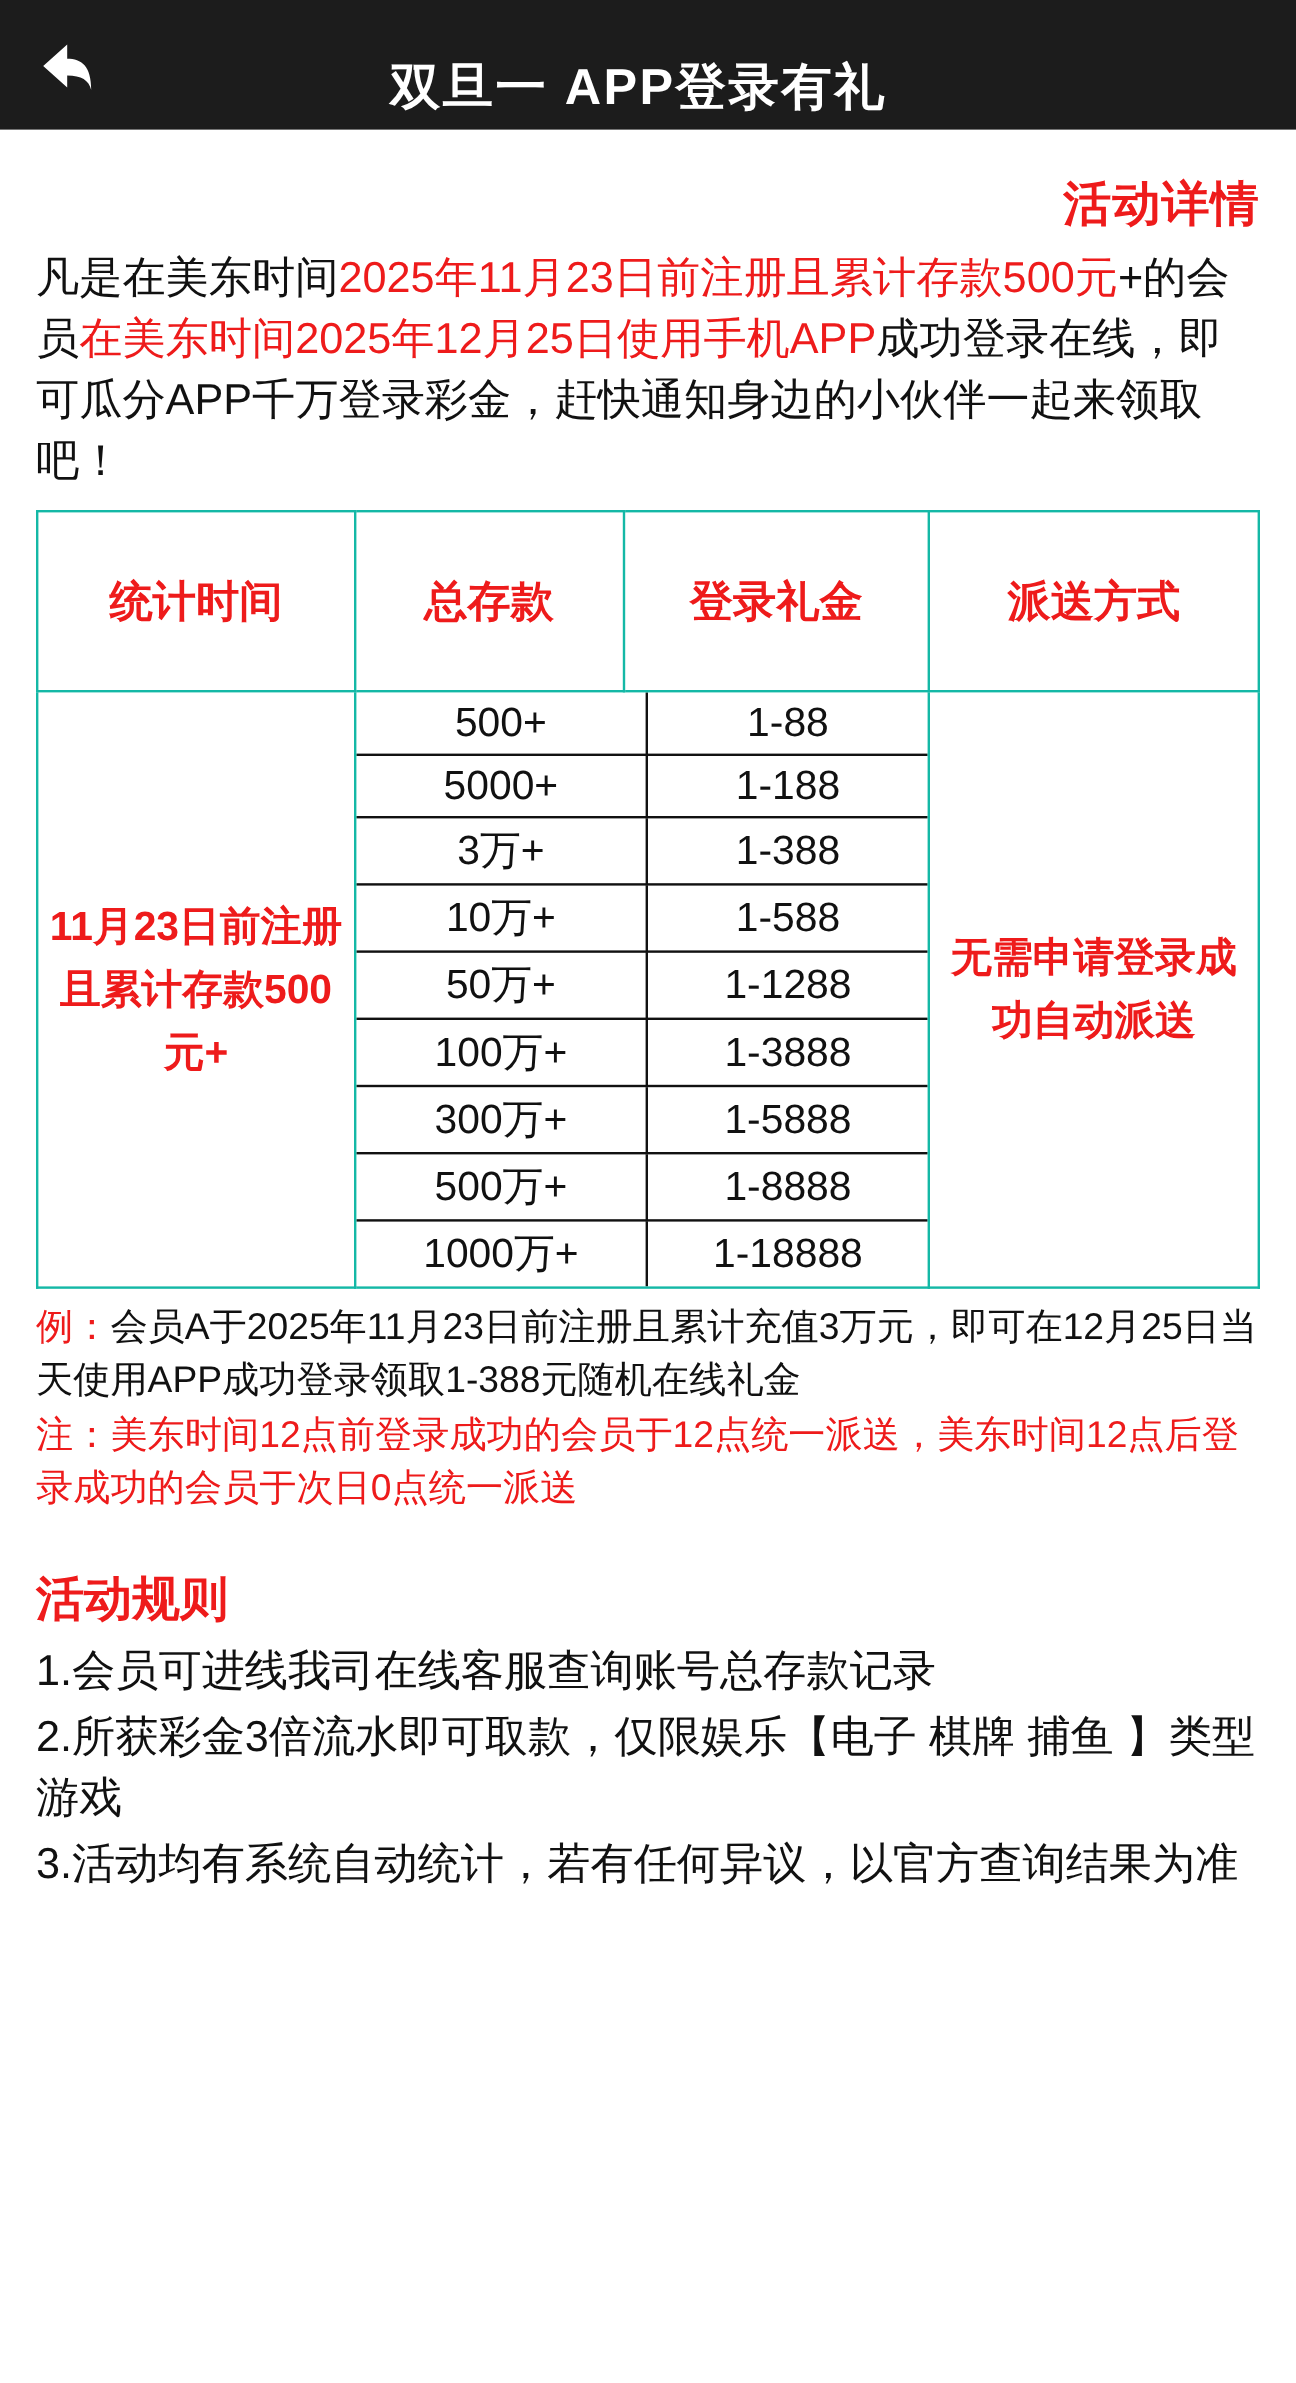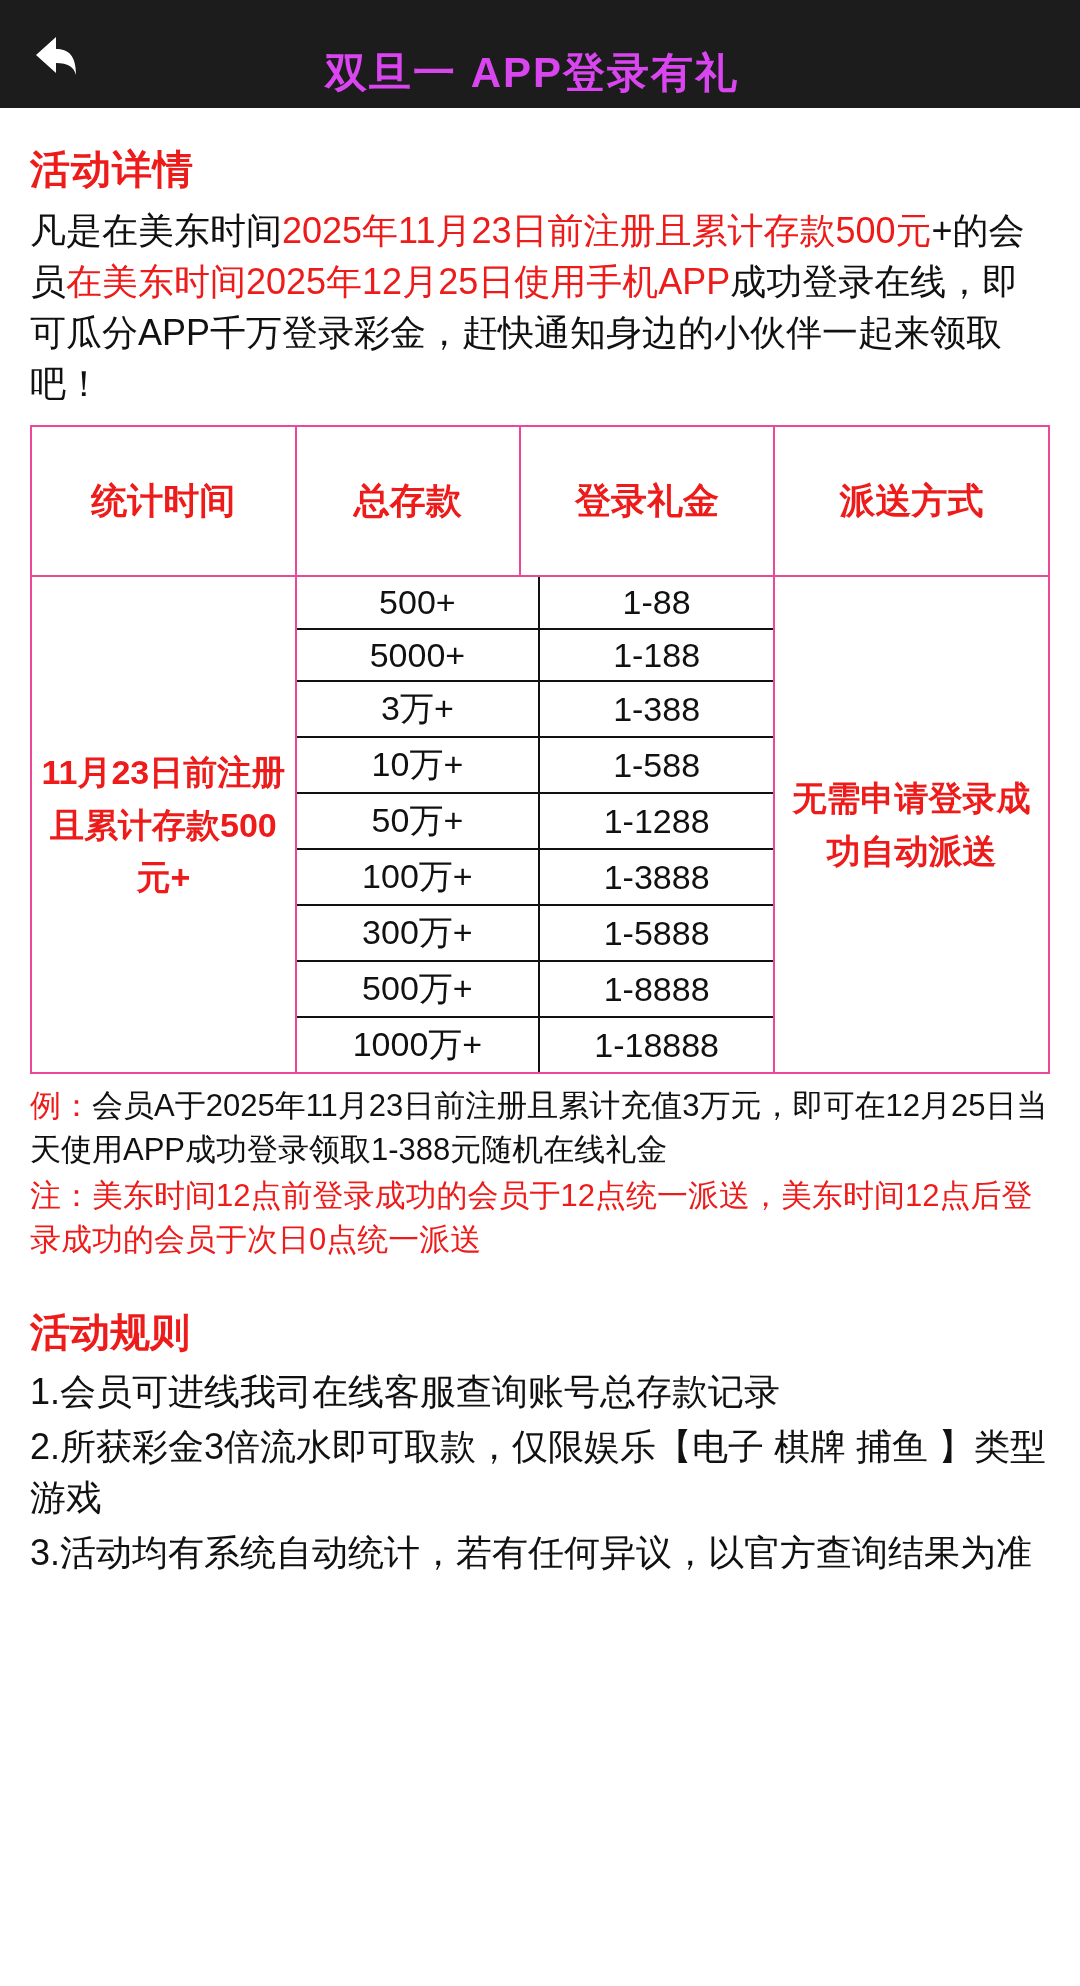--- a/index.html
+++ b/index.html
@@ -29,57 +29,58 @@
     display: flex;
     align-items: center;
     justify-content: center;
     cursor: pointer;
   }
   .back-btn svg { display: block; }
   .topbar-title {
     position: absolute;
     left: 0; right: 16px;
     text-align: center;
-    color: #d946ef;
+    color: #ffffff;
     font-size: 42px;
     font-weight: 700;
     letter-spacing: 2px;
     pointer-events: none;
     margin-top: 37px;
   }
 
   
   .content {
     padding: 34px 30px 40px 30px;
   }
   .section-title {
     color: #ee1b1b;
     font-size: 40px;
     font-weight: 700;
     margin: 0 0 8px 0;
     letter-spacing: 1px;
+    text-align: right;
   }
   .para {
     font-size: 36px;
     line-height: 1.42;
     margin: 0 0 6px 0;
     color: #111111;
     word-break: break-all;
   }
   .red { color: #ee1b1b; }
 
   
   .promo-table {
     width: 100%;
     border-collapse: collapse;
     margin: 16px 0 10px 0;
     table-layout: fixed;
   }
   .promo-table td, .promo-table th {
-    border: 2px solid #ec4899;
+    border: 2px solid #14b8a6;
     text-align: center;
     vertical-align: middle;
     font-size: 34px;
     padding: 6px 2px;
   }
   .promo-table thead td {
     color: #ee1b1b;
     font-weight: 700;
     height: 150px;
     font-size: 36px;

